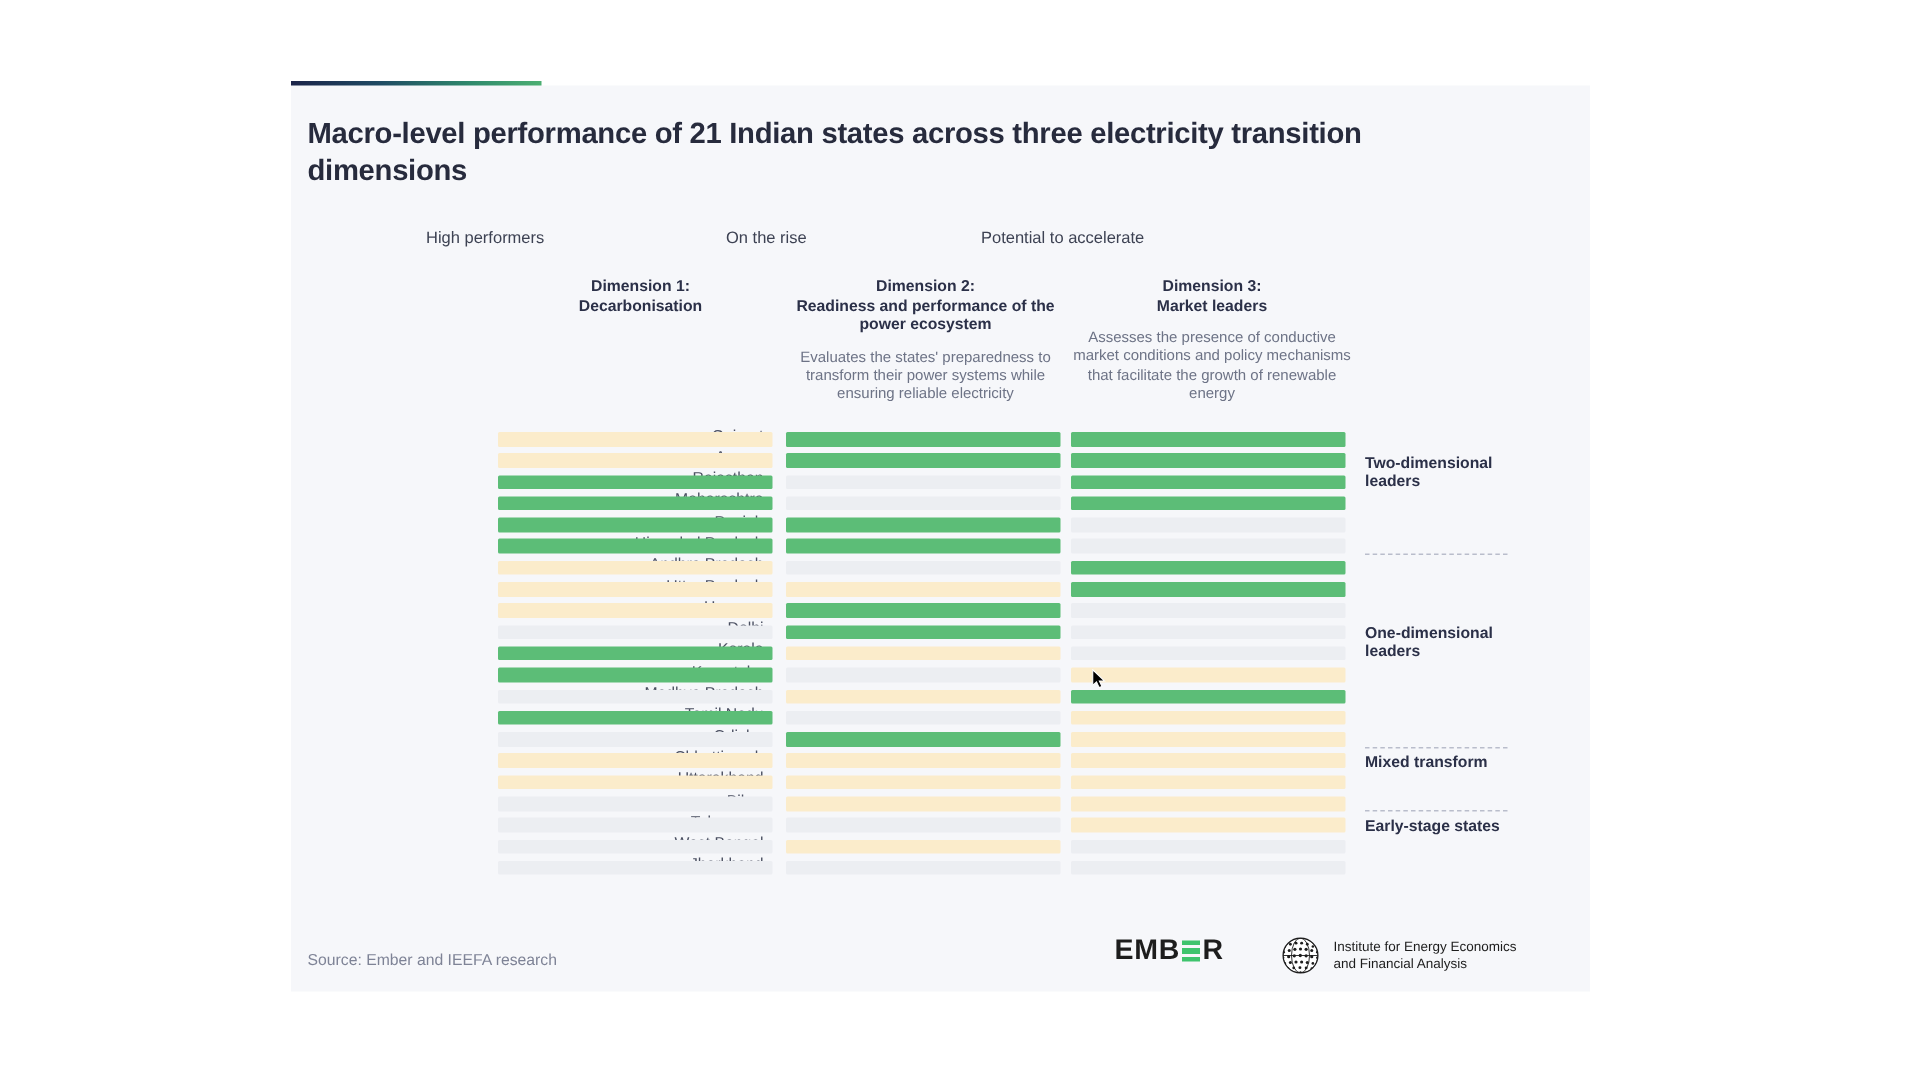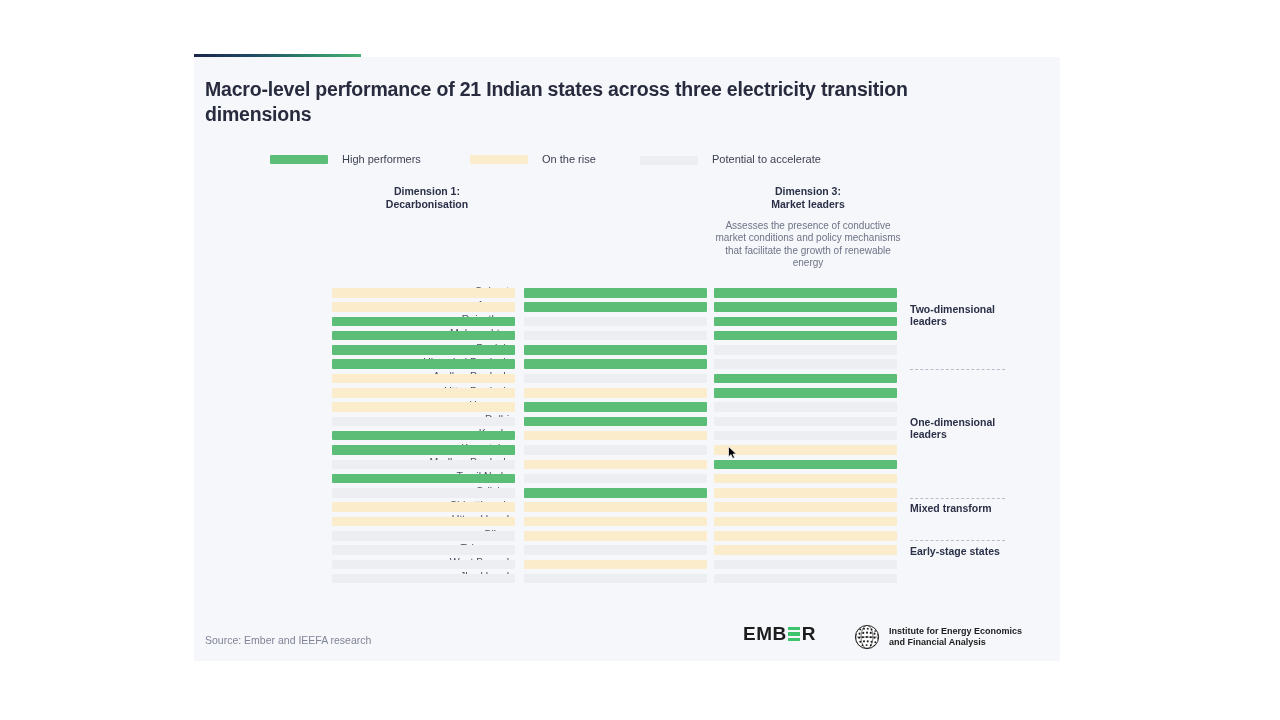--- a/index.html
+++ b/index.html
@@ -16,21 +16,21 @@
   }
 
   #title {
     position:absolute; left:11px; top:20px; width:760px;
     font-size:19.5px; font-weight:bold; line-height:25px;
     color:#272b3d; letter-spacing:-0.2px;
   }
 
   
   #legend { position:absolute; left:76px; top:96px; height:12px; }
-  .lg-item { position:absolute; top:0; height:12px; display:flex; align-items:center; }
+  .lg-item { position:absolute; top:0; height:12px; display:flex; align-items:center;flex-direction:column; }
   .lg-sw { width:58px; height:9px; border-radius:1px; }
   .lg-txt { margin-left:14px; font-size:11px; color:#3d4253; white-space:nowrap; }
   .lg1 { left:0px; }
   .lg2 { left:200px; }
   .lg3 { left:370px;align-items:flex-end; }
 
   
   .dim { position:absolute; top:128px; text-align:center; }
   .dim-t { font-size:10.5px; font-weight:bold; color:#2b3048; line-height:12.6px; }
   .dim-d { margin-top:10px; font-size:10px; color:#6d7386; line-height:12.3px; }
@@ -67,21 +67,21 @@
   }
   #ember {
     position:absolute; left:549px; top:566px;
     font-size:19px; font-weight:bold; letter-spacing:0.5px; color:#1d1d1d;
     display:flex; align-items:center;
   }
   .e-bars { display:inline-flex; flex-direction:column; justify-content:center;
             gap:2.6px; margin:0 1.5px; height:15px; }
   .e-bars i { display:block; width:12px; height:3.2px; background:#3ec46d; }
   #ieefa { position:absolute; left:658px; top:565px; display:flex; align-items:center; }
-  #ieefa-txt { margin-left:7px; font-size:9px; font-weight:bold; color:#1d1d1d; line-height:10.8px; }
+  #ieefa-txt { margin-left:7px; font-size:9px; font-weight:normal; color:#1d1d1d; line-height:10.8px; }
 
   #cursor { position:absolute; left:534px; top:389px; width:10px; height:13px; }
 </style>
 </head>
 <body>
 
 <div id="accent"></div>
 
 <div id="card">
 
@@ -100,20 +100,27 @@
         <span class="lg-sw" style="background: rgb(236, 238, 242);"></span>
         <span class="lg-txt">Potential to accelerate</span>
       </div>
     </div>
 
   <div id="dim1" class="dim">
     <div class="dim-t">
         <div>Dimension 1:</div>
         <div>Decarbonisation</div>
       </div>
+  </div>
+  <div id="dim2" class="dim">
+    <div class="dim-t">
+        <div>Dimension 2:</div>
+        <div>Readiness and performance of the power ecosystem</div>
+      </div>
+    <div class="dim-d">Evaluates the states' preparedness to transform their power systems while ensuring reliable electricity</div>
   </div>
   <div id="dim3" class="dim">
     <div class="dim-t">
         <div>Dimension 3:</div>
         <div>Market leaders</div>
       </div>
     <div class="dim-d">Assesses the presence of conductive market conditions and policy mechanisms that facilitate the growth of renewable energy</div>
   </div>
 
   <div id="matrix">

